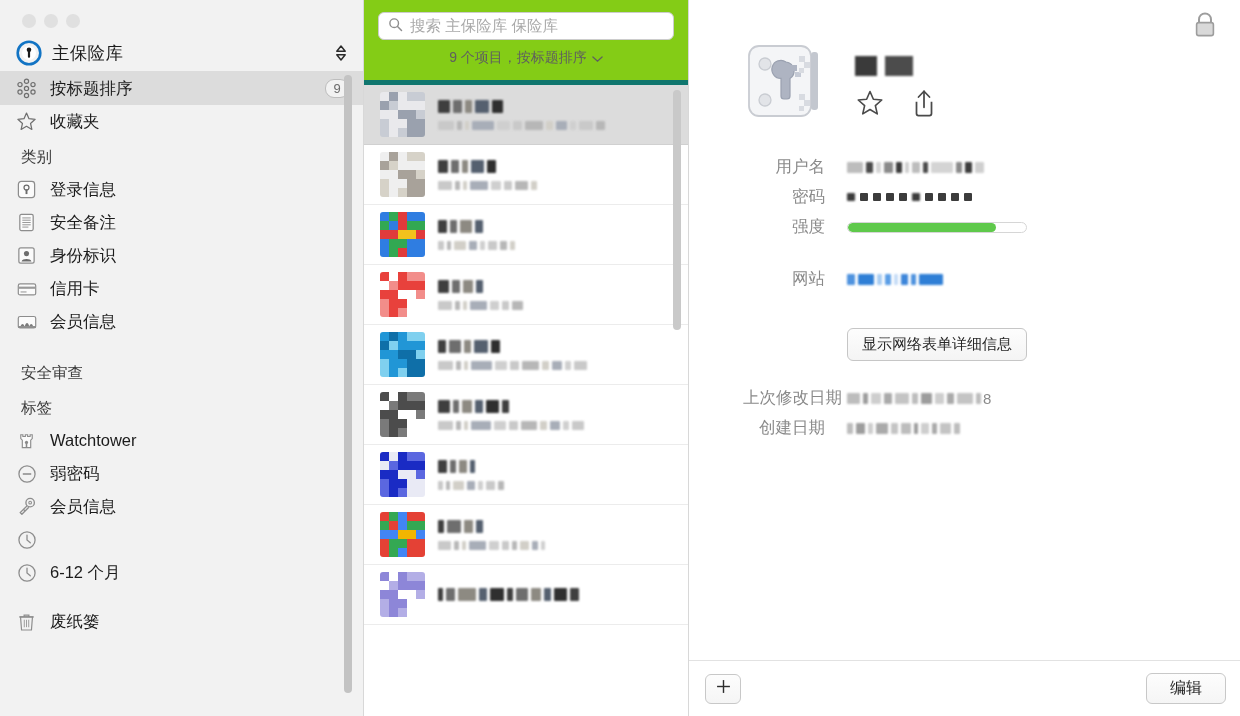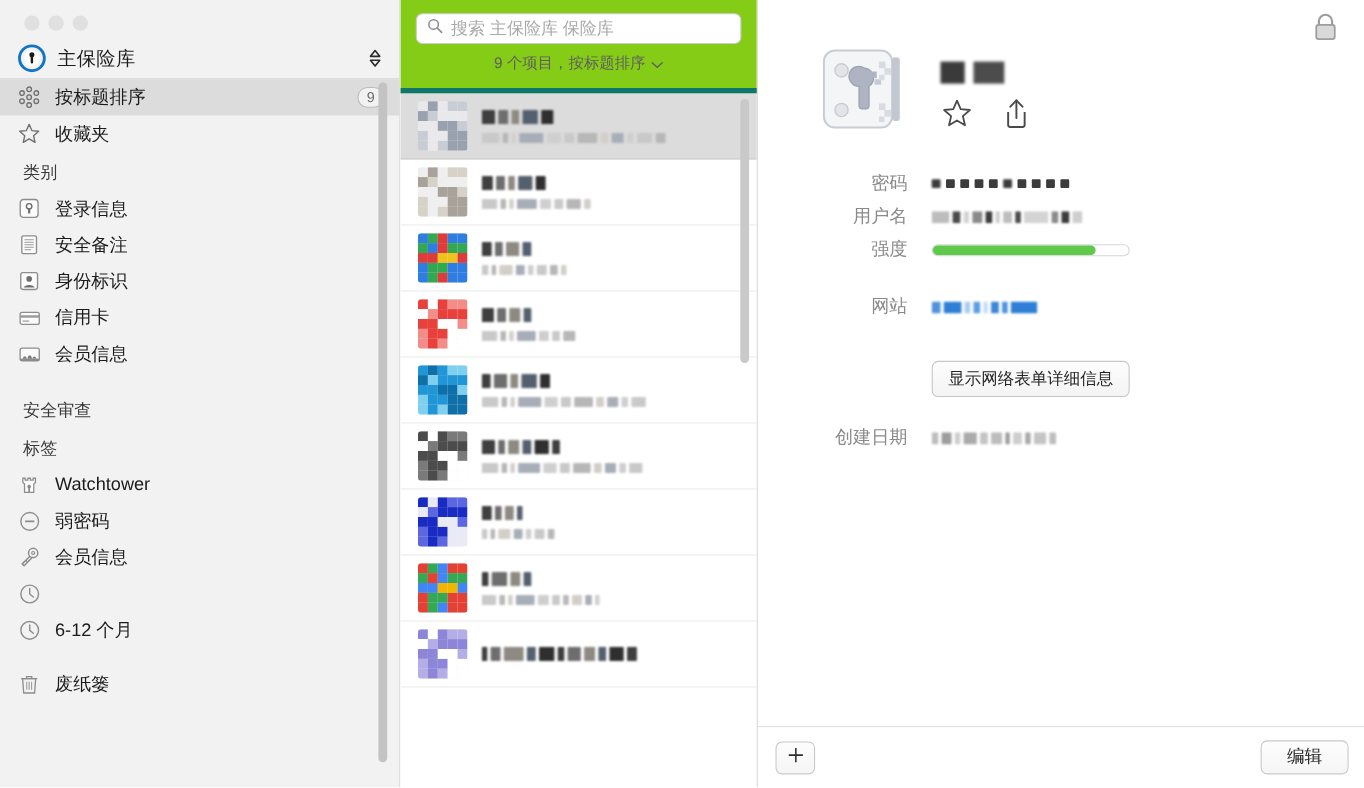--- a/index.html
+++ b/index.html
@@ -903,56 +903,56 @@
               <line x1="12" y1="2.6" x2="12" y2="15.4" stroke="#4a4a4a" stroke-width="1.4" stroke-linecap="round"></line>
               <path d="M7.6 7.2 L12 2.6 L16.4 7.2" fill="none" stroke="#4a4a4a" stroke-width="1.4" stroke-linejoin="round" stroke-linecap="round"></path>
             </svg>
           </span>
         </div>
       </div>
     </div>
 
     <div class="fields" id="detail-fields">
         <div class="frow">
-          <div class="flabel">密码</div>
-          <div class="fval">
-            <div class="dots">
-              <span class="dot f"></span>
-              <span class="dot"></span>
-              <span class="dot"></span>
-              <span class="dot"></span>
-              <span class="dot"></span>
-              <span class="dot f"></span>
-              <span class="dot"></span>
-              <span class="dot"></span>
-              <span class="dot"></span>
-              <span class="dot"></span>
-            </div>
-          </div>
-        </div>
-        <div class="frow">
           <div class="flabel">用户名</div>
           <div class="fval">
             <div class="blur-line" style="filter: blur(1px);">
               <span class="bk " style="width: 16px; background: rgb(189, 189, 189); height: 11px;"></span>
               <span class="bk " style="width: 7px; background: rgb(74, 74, 74); height: 11px;"></span>
               <span class="bk " style="width: 5px; background: rgb(212, 212, 212); height: 11px;"></span>
               <span class="bk " style="width: 9px; background: rgb(138, 138, 138); height: 11px;"></span>
               <span class="bk " style="width: 6px; background: rgb(60, 60, 60); height: 11px;"></span>
               <span class="bk " style="width: 4px; background: rgb(207, 207, 207); height: 11px;"></span>
               <span class="bk " style="width: 8px; background: rgb(189, 189, 189); height: 11px;"></span>
               <span class="bk " style="width: 5px; background: rgb(74, 74, 74); height: 11px;"></span>
               <span class="bk " style="width: 22px; background: rgb(212, 212, 212); height: 11px;"></span>
               <span class="bk " style="width: 6px; background: rgb(138, 138, 138); height: 11px;"></span>
               <span class="bk " style="width: 7px; background: rgb(60, 60, 60); height: 11px;"></span>
               <span class="bk " style="width: 9px; background: rgb(207, 207, 207); height: 11px;"></span>
             </div>
           </div>
         </div>
         <div class="frow">
+          <div class="flabel">密码</div>
+          <div class="fval">
+            <div class="dots">
+              <span class="dot f"></span>
+              <span class="dot"></span>
+              <span class="dot"></span>
+              <span class="dot"></span>
+              <span class="dot"></span>
+              <span class="dot f"></span>
+              <span class="dot"></span>
+              <span class="dot"></span>
+              <span class="dot"></span>
+              <span class="dot"></span>
+            </div>
+          </div>
+        </div>
+        <div class="frow">
           <div class="flabel">强度</div>
           <div class="fval">
             <div class="strength-track">
               <div class="strength-fill" style="width: 83%; background: rgb(95, 201, 75);"></div>
             </div>
           </div>
         </div>
         <div class="frow" style="margin-top: 22px;">
           <div class="flabel">网站</div>
           <div class="fval">
@@ -968,20 +968,39 @@
             </div>
           </div>
         </div>
       </div>
 
     <div class="webform-btn-wrap">
       <div class="webform-btn">显示网络表单详细信息</div>
     </div>
 
     <div class="dates" id="detail-dates">
+        <div class="drow">
+          <div class="dlabel">上次修改日期</div>
+          <div class="fval">
+            <div class="blur-line" style="filter: blur(1.1px);">
+              <span class="bk " style="width: 13px; background: rgb(189, 189, 189); height: 11px;"></span>
+              <span class="bk " style="width: 5px; background: rgb(157, 157, 157); height: 11px;"></span>
+              <span class="bk " style="width: 10px; background: rgb(206, 206, 206); height: 11px;"></span>
+              <span class="bk " style="width: 8px; background: rgb(170, 170, 170); height: 11px;"></span>
+              <span class="bk " style="width: 14px; background: rgb(196, 196, 196); height: 11px;"></span>
+              <span class="bk " style="width: 6px; background: rgb(189, 189, 189); height: 11px;"></span>
+              <span class="bk " style="width: 11px; background: rgb(157, 157, 157); height: 11px;"></span>
+              <span class="bk " style="width: 9px; background: rgb(206, 206, 206); height: 11px;"></span>
+              <span class="bk " style="width: 7px; background: rgb(170, 170, 170); height: 11px;"></span>
+              <span class="bk " style="width: 16px; background: rgb(196, 196, 196); height: 11px;"></span>
+              <span class="bk " style="width: 5px; background: rgb(189, 189, 189); height: 11px;"></span>
+            </div>
+            <span style="font-size: 15px; color: rgb(138, 138, 138); margin-left: 2px;">8</span>
+          </div>
+        </div>
         <div class="drow">
           <div class="dlabel">创建日期</div>
           <div class="fval">
             <div class="blur-line" style="filter: blur(1.1px);">
               <span class="bk " style="width: 6px; background: rgb(189, 189, 189); height: 11px;"></span>
               <span class="bk " style="width: 9px; background: rgb(157, 157, 157); height: 11px;"></span>
               <span class="bk " style="width: 5px; background: rgb(206, 206, 206); height: 11px;"></span>
               <span class="bk " style="width: 12px; background: rgb(170, 170, 170); height: 11px;"></span>
               <span class="bk " style="width: 7px; background: rgb(196, 196, 196); height: 11px;"></span>
               <span class="bk " style="width: 10px; background: rgb(189, 189, 189); height: 11px;"></span>

